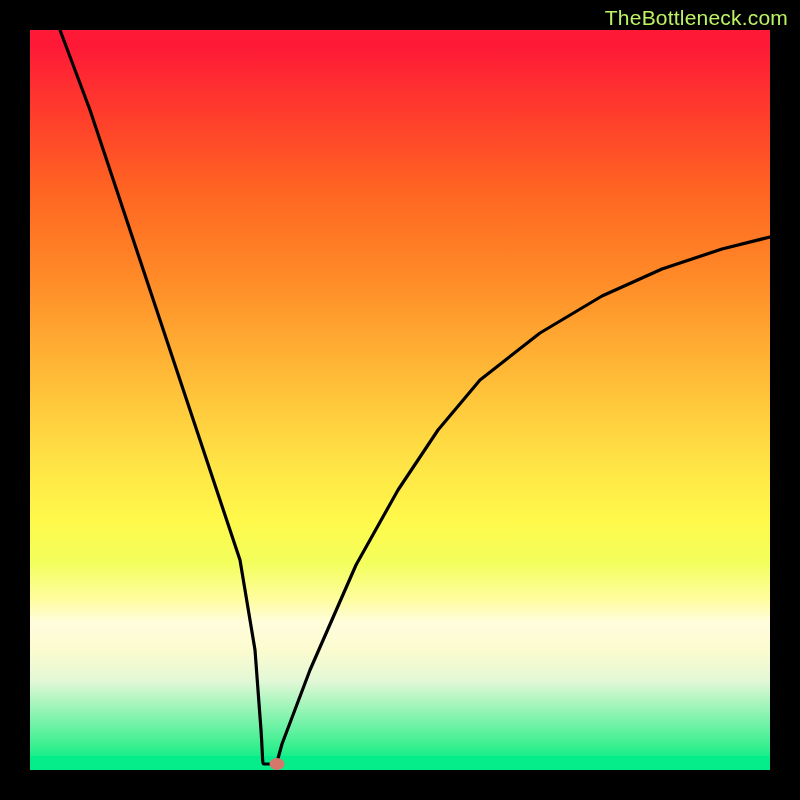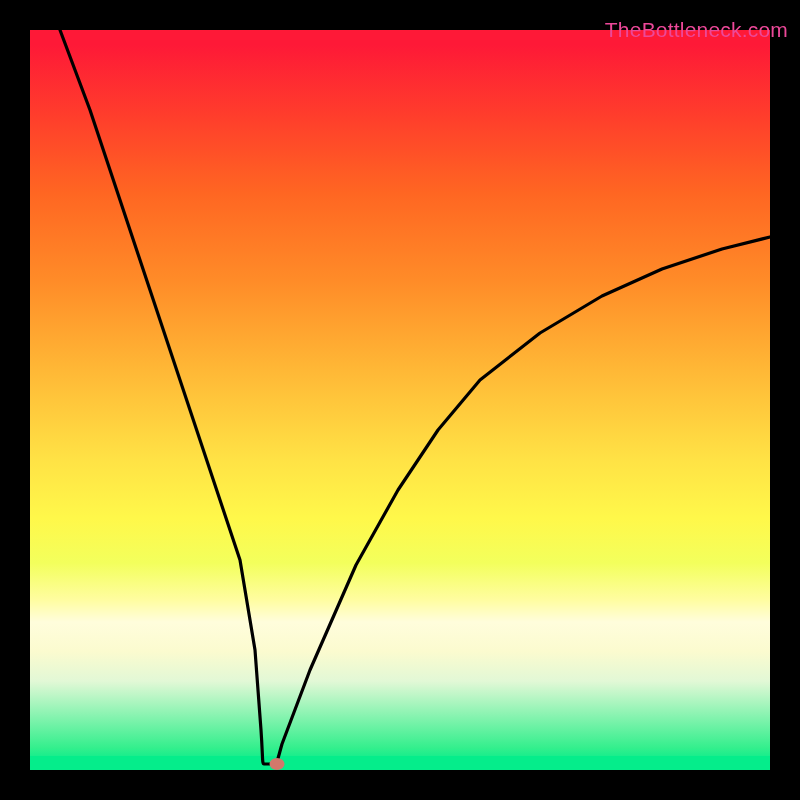--- a/index.html
+++ b/index.html
@@ -35,23 +35,23 @@
       #fffda0 77%,
       #fffddc 80%,
       #fbfbcf 84%,
       #e2f8d6 88%,
       #34ef8d 97%,
       #04ed8b 99%,
       #04ed8b 100%);
   }
   .watermark {
     position: absolute;
-    top: 18px;
+    top: 6px;
     right: 12px;
-    color: #ec4899;
+    color: #bef264;
     font-size: 21px;
     font-weight: 500;
     letter-spacing: 0.2px;
     user-select: none;
   }
   svg.curve {
     position: absolute;
     left: 0;
     top: 0;
     width: 740px;

